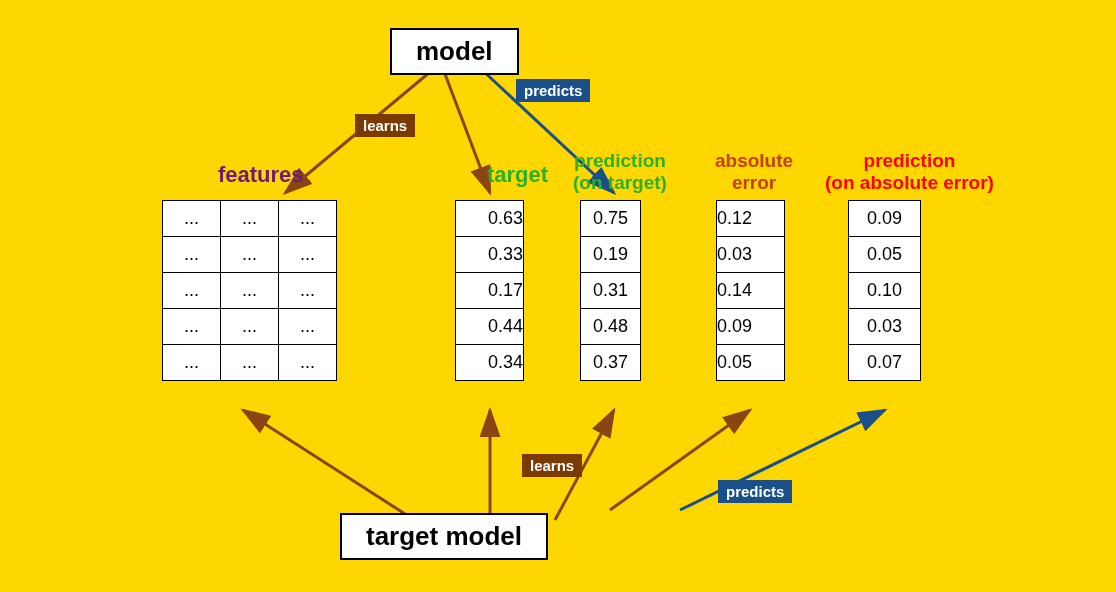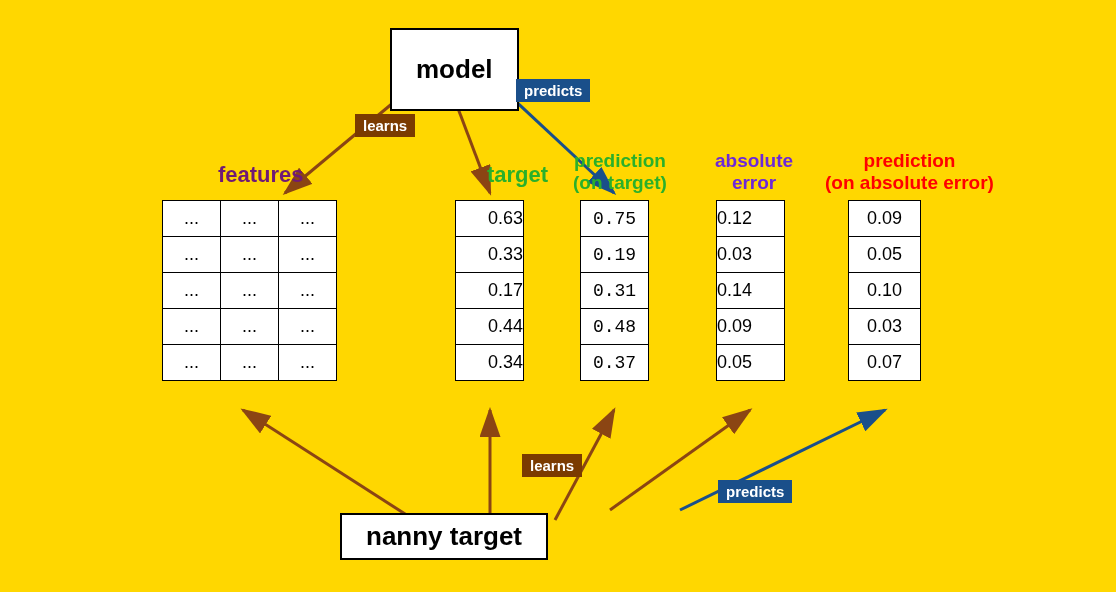--- a/index.html
+++ b/index.html
@@ -18,21 +18,21 @@
       height: 592px;
     }
 
     
     .model-box {
       position: absolute;
       top: 28px;
       left: 390px;
       background: white;
       border: 2.5px solid black;
-      padding: 24px 24px;
+      padding: 6px 24px;
       font-size: 26px;
       font-weight: bold;
     }
 
     
     .nanny-model-box {
       position: absolute;
       bottom: 32px;
       left: 340px;
       background: white;
@@ -66,21 +66,21 @@
       left: 573px;
       color: #2ab02a;
       font-size: 19px;
       font-weight: bold;
       text-align: center;
     }
     .label-absolute-error {
       position: absolute;
       top: 150px;
       left: 715px;
-      color: #6d28d9;
+      color: #c2410c;
       font-size: 19px;
       font-weight: bold;
       text-align: center;
     }
     .label-prediction-absolute {
       position: absolute;
       top: 150px;
       left: 825px;
       color: red;
       font-size: 19px;
@@ -165,25 +165,24 @@
     
     .pred-target-table {
       position: absolute;
       top: 200px;
       left: 580px;
       border-collapse: collapse;
       background: white;
     }
     .pred-target-table td {
       border: 1.5px solid black;
-      width: 68px;
+      width: 60px;
       height: 36px;
       text-align: center;
       font-size: 18px;
-      font-family: Liberation Mono, monospace;
     }
 
     
     .abs-error-table {
       position: absolute;
       top: 200px;
       left: 716px;
       border-collapse: collapse;
       background: white;
     }
@@ -403,16 +402,16 @@
 
   <div class="badge-learns-bottom">
     <span>learns</span>
   </div>
 
   <div class="badge-predicts-bottom">
     <span>predicts</span>
   </div>
 
   <div class="nanny-model-box">
-    <span>nanny target</span>
+    <span>target model</span>
   </div>
 
 </div>
 
 </body></html>

